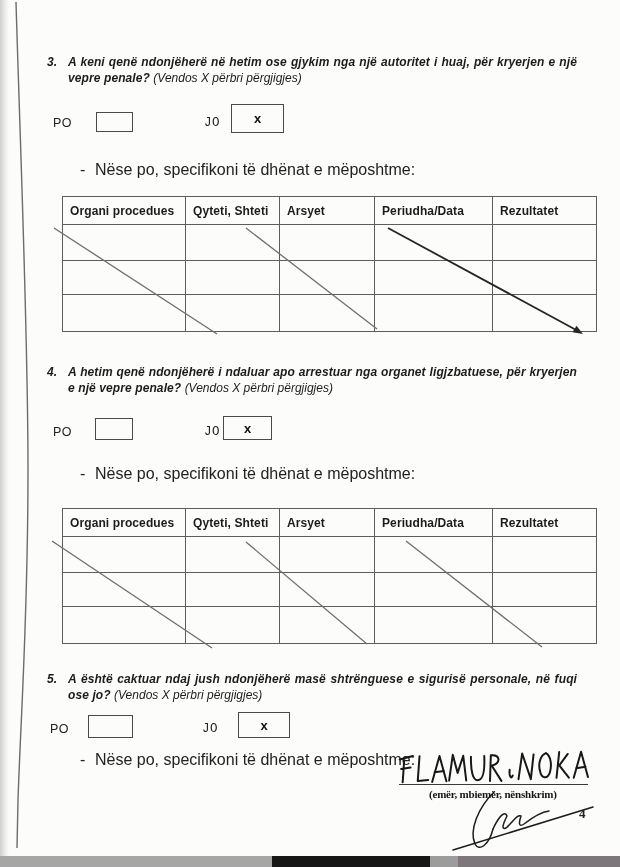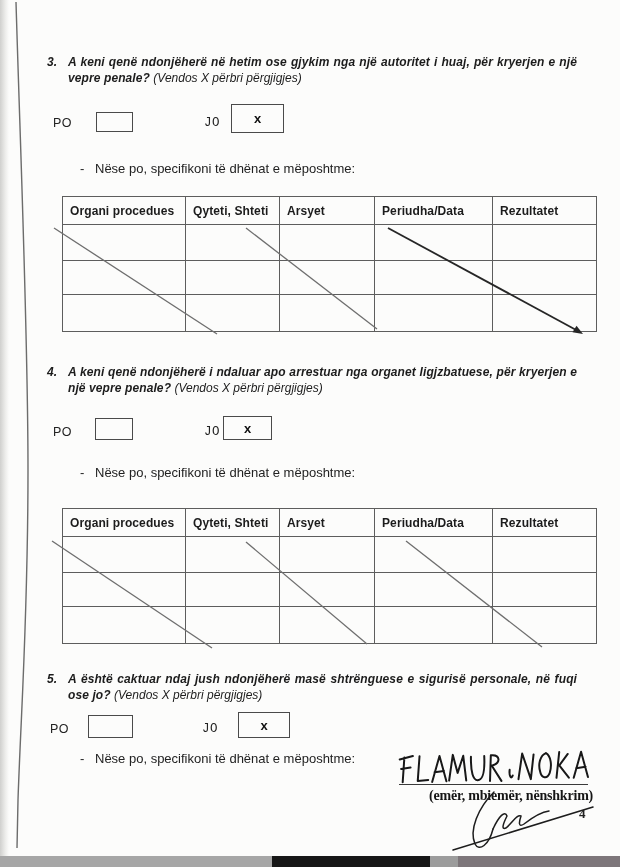--- a/index.html
+++ b/index.html
@@ -40,21 +40,21 @@
   .a3 .po-box{left:96px;top:6px;width:37px;height:20px;}
   .a3 .jo-box{left:231px;top:-2px;width:53px;height:29px;}
   .a4 .po-box{left:95px;top:3px;width:38px;height:22px;}
   .a4 .jo-box{left:223px;top:1px;width:49px;height:24px;}
   .a5 .po-label{left:50px;}
   .a5 .po-box{left:88px;top:3px;width:45px;height:23px;}
   .a5 .jo-label{left:202px;}
   .a5 .jo-box{left:238px;top:0px;width:52px;height:26px;}
 
   
-  .note{position:absolute;left:80px;font-size:13px;color:#222;}
+  .note{position:absolute;left:80px;font-size:16px;color:#222;}
   .n3{top:161px;} .n4{top:465px;} .n5{top:751px;}
   .note .dash{display:inline-block;width:15px;}
 
   
   .tablewrap{position:absolute;left:50px;width:534px;padding-left:12px;}
   .t1{top:196px;height:139px;} .t2{top:508px;height:140px;}
   table{border-collapse:collapse;table-layout:fixed;width:534px;
     border:1.5px solid #474747;}
   th,td{border:1px solid #5d5d5d;padding:0 0 0 7px;vertical-align:middle;}
   th{height:27px;text-align:left;font-size:12px;font-weight:bold;color:#1c1c1c;letter-spacing:0.1px;}
@@ -62,21 +62,21 @@
   .strikes{position:absolute;left:0;top:0;overflow:visible;pointer-events:none;}
   .strikes line{stroke:#6e6e6e;stroke-width:1.3;}
   .strikes line.dark{stroke:#262626;stroke-width:1.8;}
   .strikes polygon{fill:#262626;}
 
   
   .sig-name{position:absolute;left:398px;top:752px;transform:rotate(-1.5deg);}
   .sig-name path{stroke:#181818;stroke-width:2.1;fill:none;stroke-linecap:round;stroke-linejoin:round;}
   .sig-underline{position:absolute;left:399px;top:784px;width:189px;height:1px;background:#3a3a3a;}
   .sig-caption{position:absolute;left:429px;top:788px;width:162px;
-    font-family:"Liberation Serif", serif;font-weight:bold;font-size:14px;
+    font-family:"Liberation Serif", serif;font-weight:bold;font-size:11px;
     letter-spacing:-0.2px;color:#161616;white-space:nowrap;}
   .sig-flourish{position:absolute;left:448px;top:790px;overflow:visible;}
   .sig-flourish path{stroke:#1d1d1d;stroke-width:1.5;fill:none;stroke-linecap:round;stroke-linejoin:round;}
   .pagenum{position:absolute;left:579px;top:806px;
     font-family:"Liberation Serif", serif;font-size:13px;font-weight:bold;color:#222;}
 </style>
 </head>
 <body>
 
 <div class="scan">
@@ -144,21 +144,21 @@
     <svg class="strikes" width="534" height="139" viewBox="0 0 534 139">
       <line x1="4" y1="32" x2="167" y2="138"></line>
       <line x1="196" y1="32" x2="327" y2="133"></line>
       <line class="dark" x1="338" y1="32" x2="528" y2="135"></line>
       <polygon points="533,138 522.5,136.2 526.5,129.8"></polygon>
     </svg>
   </div>
 
   <div class="question q4">
     <span class="qnum">4.</span>
-    <span class="qbody"><span class="qtext">A keni qenë ndonjëherë i ndaluar apo arrestuar nga organet ligjzbatuese, për kryerjen e një vepre penale?</span> <span class="qinstr">(Vendos X përbri përgjigjes)</span></span>
+    <span class="qbody"><span class="qtext">A hetim qenë ndonjëherë i ndaluar apo arrestuar nga organet ligjzbatuese, për kryerjen e një vepre penale?</span> <span class="qinstr">(Vendos X përbri përgjigjes)</span></span>
   </div>
   <div class="answers a4">
     <span class="anslabel po-label">PO</span>
     <span class="box po-box"></span>
     <span class="anslabel jo-label">JO</span>
     <span class="box jo-box">x</span>
   </div>
   <div class="note n4">
     <span class="dash">-</span><span>Nëse po, specifikoni të dhënat e mëposhtme:</span>
   </div>

